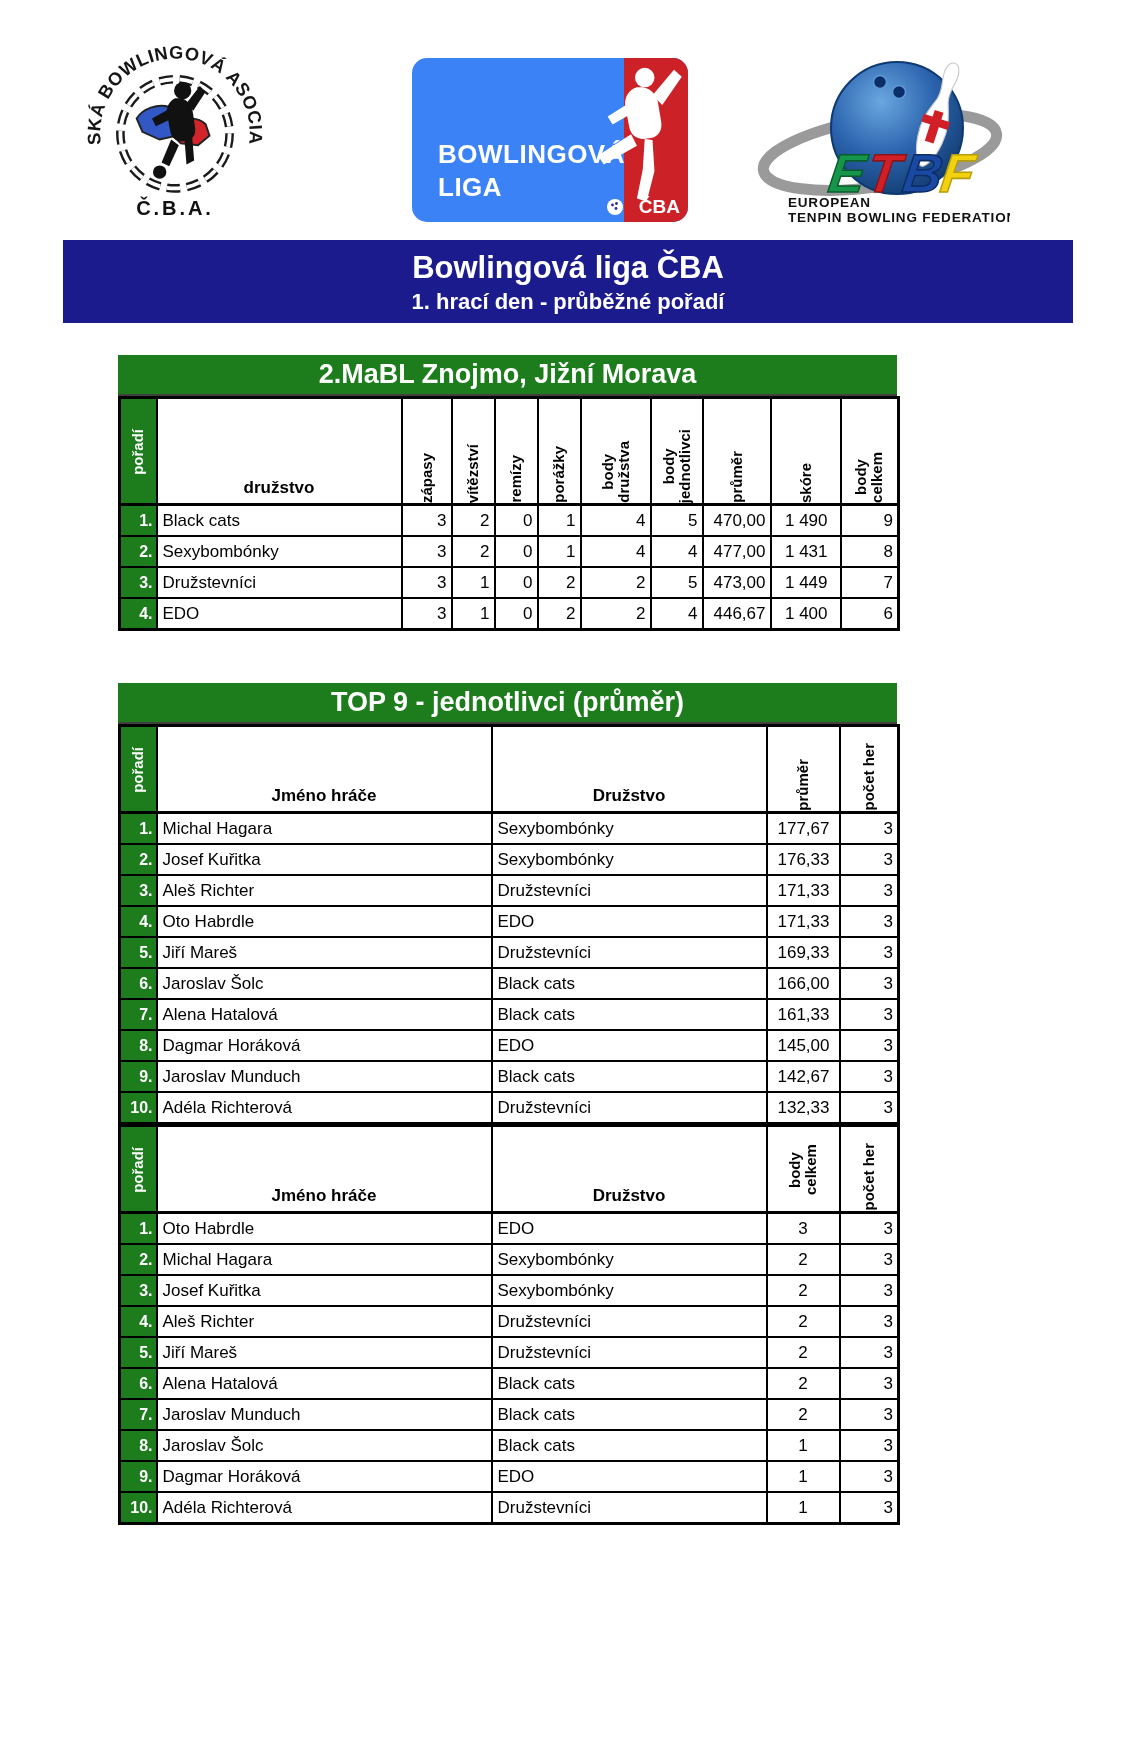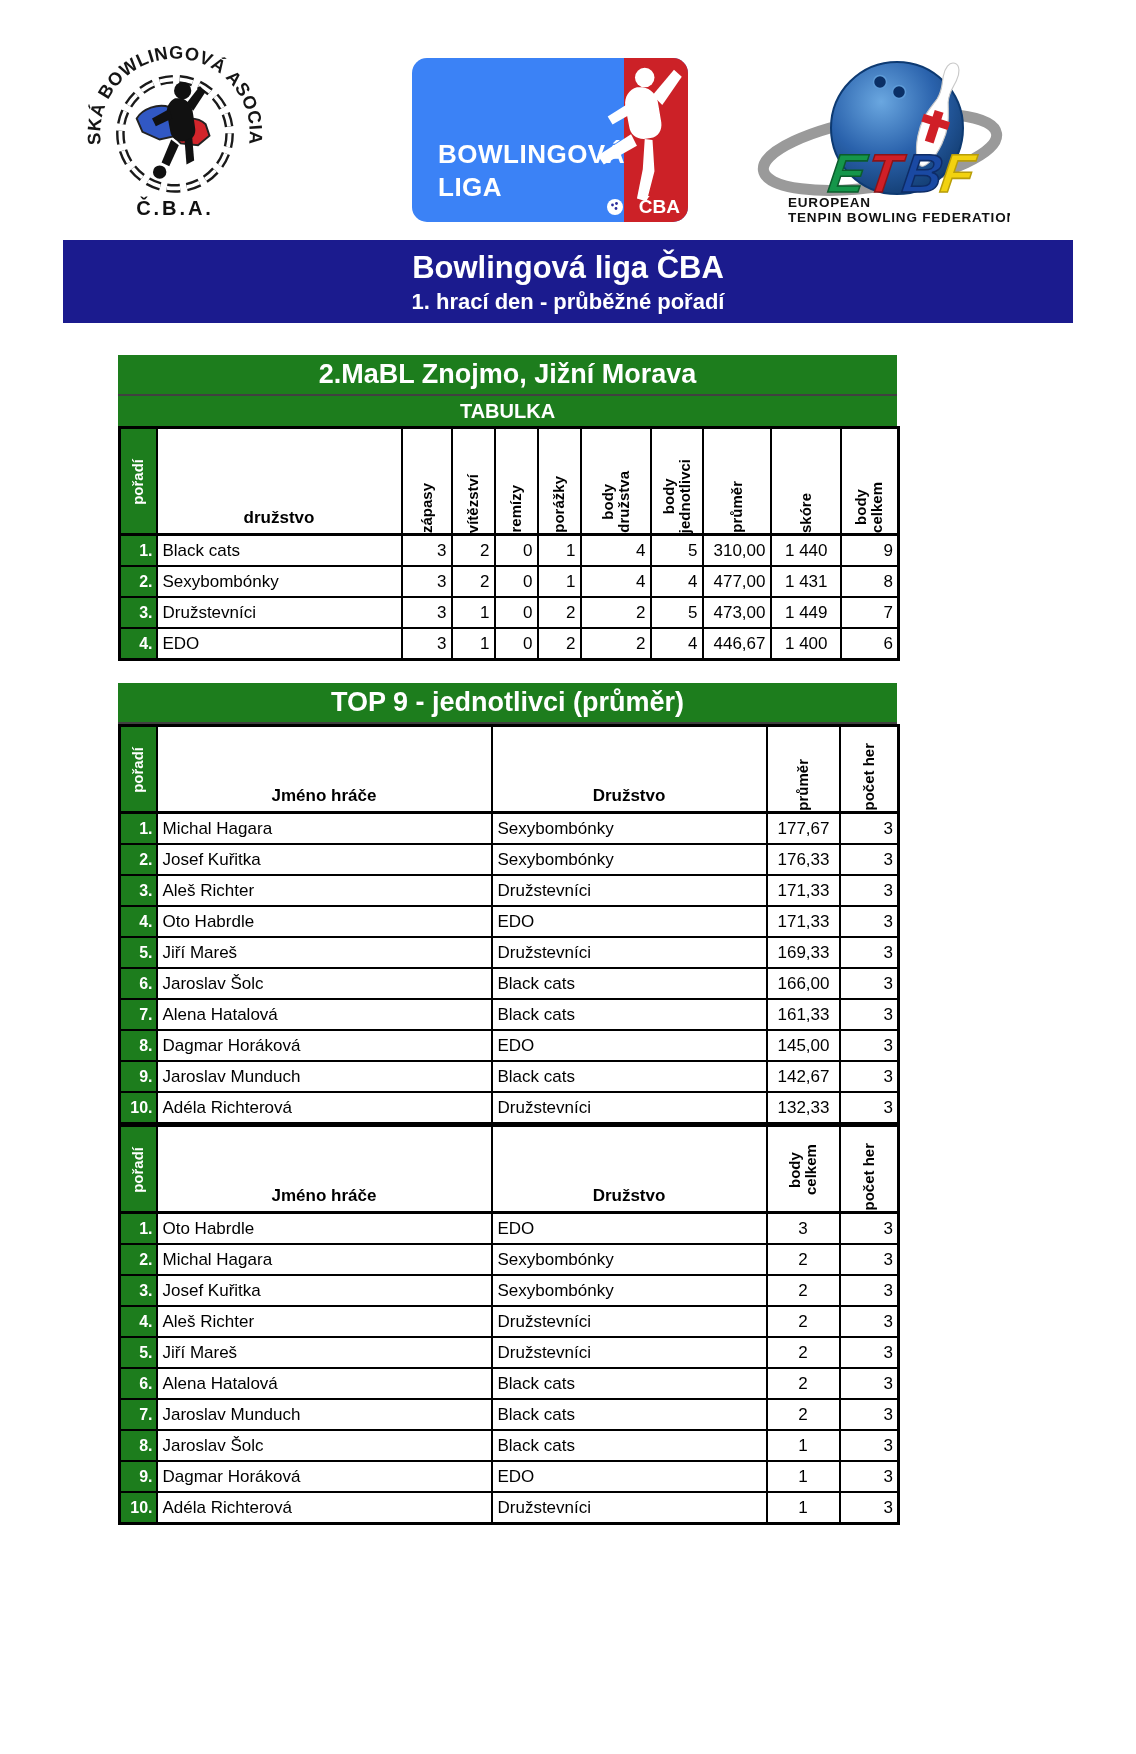--- a/index.html
+++ b/index.html
@@ -134,21 +134,20 @@
   </svg>
 </div>
 
 <div class="abs title-bar">
   <div class="t1">Bowlingová liga ČBA</div>
   <div class="t2">1. hrací den - průběžné pořadí</div>
 </div>
 
 <div class="abs section sec-standings">
   <div class="gbar main">2.MaBL Znojmo, Jižní Morava</div>
-  <div class="gbar sub">TABULKA</div>
   <table>
     <colgroup>
       <col style="width:37px">
         <col style="width:245px">
         <col style="width:50px">
         <col style="width:43px">
       <col style="width:43px">
         <col style="width:43px">
         <col style="width:70px">
         <col style="width:52px">
@@ -218,22 +217,22 @@
 
         <tr>
           <td class="rank">1.</td>
           <td class="txt">Black cats</td>
           <td class="num">3</td>
           <td class="num">2</td>
           <td class="num">0</td>
           <td class="num">1</td>
           <td class="num">4</td>
           <td class="num">5</td>
-          <td class="num">310,00</td>
-          <td class="num skore">1 440</td>
+          <td class="num">470,00</td>
+          <td class="num skore">1 490</td>
           <td class="num">9</td>
         </tr>
 
         <tr>
           <td class="rank">2.</td>
           <td class="txt">Sexybombónky</td>
           <td class="num">3</td>
           <td class="num">2</td>
           <td class="num">0</td>
           <td class="num">1</td>

